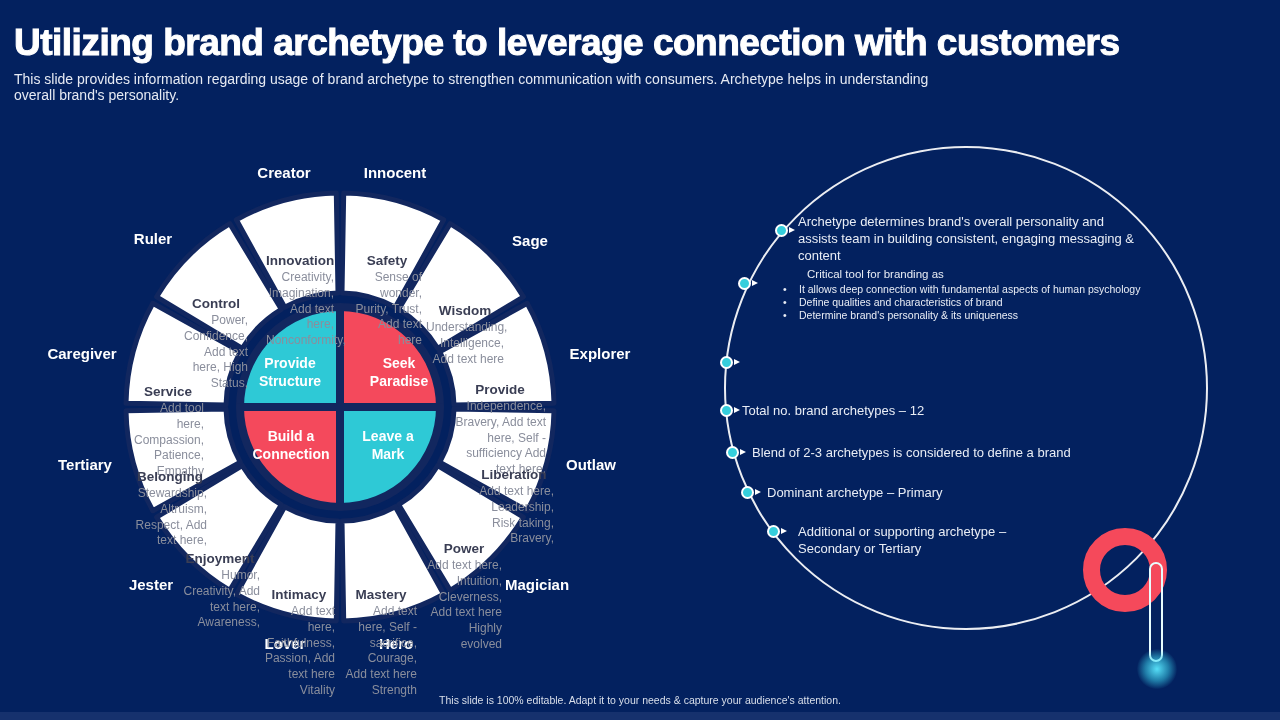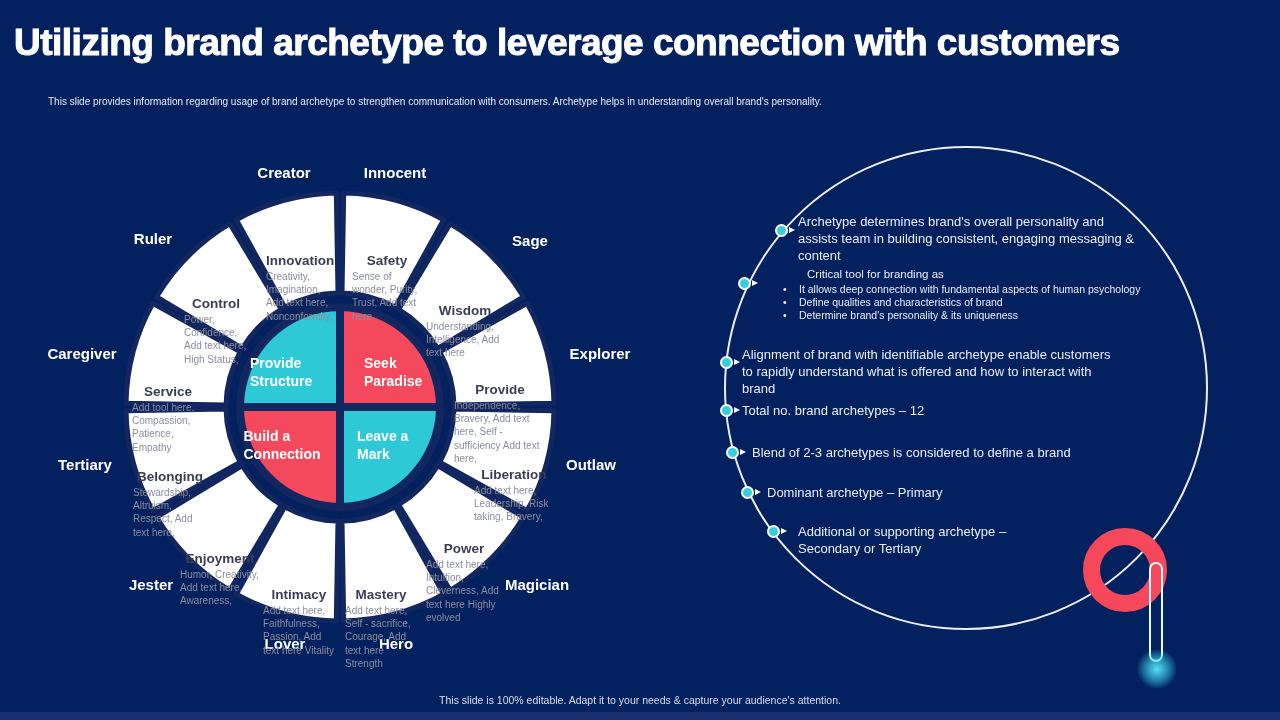--- a/index.html
+++ b/index.html
@@ -1,28 +1,28 @@
 <!DOCTYPE html>
 <html><head>
 <meta charset="utf-8">
 <style>
   html,body{margin:0;padding:0;background:#000;}
   .slide{position:relative;width:1280px;height:720px;background:#03215F;overflow:hidden;
          font-family:"Liberation Sans",sans-serif;}
   .title{position:absolute;left:14px;top:22px;width:1250px;color:#fff;font-size:37px;
          font-weight:bold;letter-spacing:-0.5px;-webkit-text-stroke:1px #fff;}
-  .subtitle{position:absolute;left:14px;top:96px;width:920px;color:#E6EAF3;font-size:10px;margin-left:34px;}
+  .subtitle{position:absolute;left:14px;top:71px;width:920px;color:#E6EAF3;font-size:14px;}
   .wheel-svg{position:absolute;left:115px;top:182px;}
   .olabel{position:absolute;transform:translate(-50%,-50%);color:#fff;font-size:15px;
           font-weight:bold;white-space:nowrap;}
   .seg{position:absolute;margin-top:48px;}
   .seg h3{margin:0 0 2px 0;font-size:13.5px;font-weight:bold;color:#3A3E54;text-align:center;}
-  .seg p{margin:0;font-size:10px;line-height:1.32;color:#8A8E9C;}
+  .seg p{margin:0;font-size:12px;line-height:1.32;color:#8A8E9C;text-align:right;}
   .qlabel{position:absolute;transform:translate(-50%,-50%);color:#fff;font-size:14px;
-          font-weight:bold;line-height:1.25;}
+          font-weight:bold;text-align:center;line-height:1.25;}
   .bigcircle{position:absolute;left:724px;top:146px;width:480px;height:480px;
              border:2px solid rgba(255,255,255,0.92);border-radius:50%;}
   .dot{position:absolute;width:13px;height:13px;border-radius:50%;background:#35CEDC;
        border:2px solid #fff;box-sizing:border-box;}
   .arr{position:absolute;width:0;height:0;border-top:3.5px solid transparent;
        border-bottom:3.5px solid transparent;border-left:6px solid #fff;}
   .btext{position:absolute;color:#E9EDF5;font-size:13px;line-height:1.3;}
   .b2head{font-size:11.5px;margin-left:47px;}
   .subitem{position:absolute;display:flex;color:#E9EDF5;font-size:10.5px;width:430px;}
   .subitem .sb{width:16px;flex:none;}
@@ -147,21 +147,20 @@
     <span class="sb">•</span>
     <span>Define qualities and characteristics of brand</span>
   </div>
   <div class="subitem" style="left:783px;top:309px">
     <span class="sb">•</span>
     <span>Determine brand's personality &amp; its uniqueness</span>
   </div>
 
   <span class="dot" style="left:720px;top:356px"></span>
   <span class="arr" style="left:734px;top:359px"></span>
-  <div class="btext" style="left:742px;top:347px;width:372px">Alignment of brand with identifiable archetype enable customers to rapidly understand what is offered and how to interact with brand</div>
 
   <span class="dot" style="left:720px;top:404px"></span>
   <span class="arr" style="left:734px;top:407px"></span>
   <div class="btext" style="left:742px;top:403px;width:400px">Total no. brand archetypes – 12</div>
 
   <span class="dot" style="left:726px;top:446px"></span>
   <span class="arr" style="left:740px;top:449px"></span>
   <div class="btext" style="left:752px;top:445px;width:400px">Blend of 2-3 archetypes is considered to define a brand</div>
 
   <span class="dot" style="left:741px;top:486px"></span>

